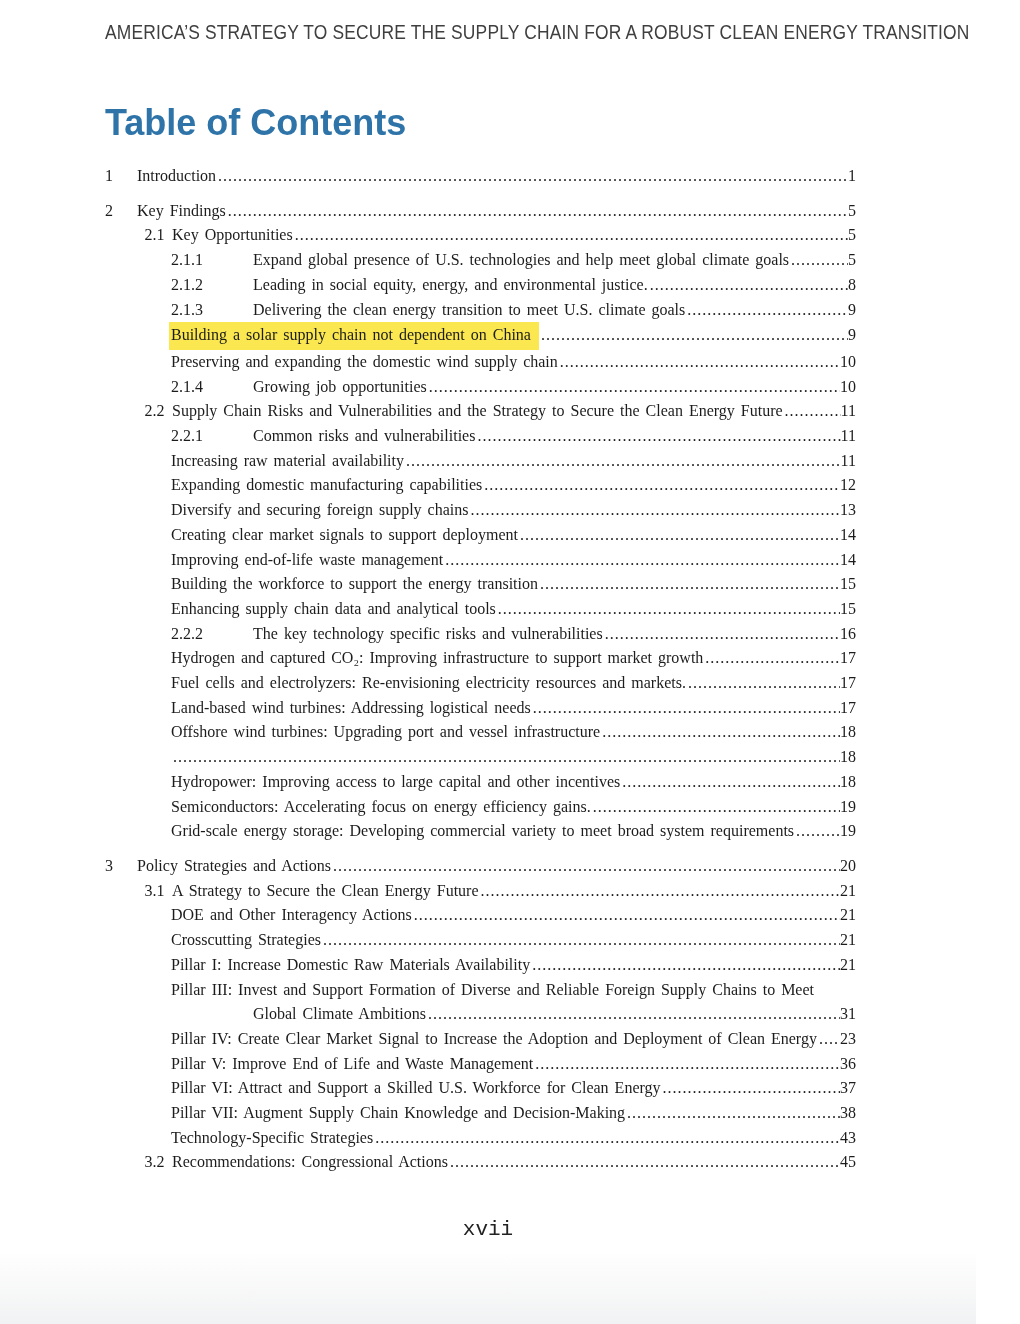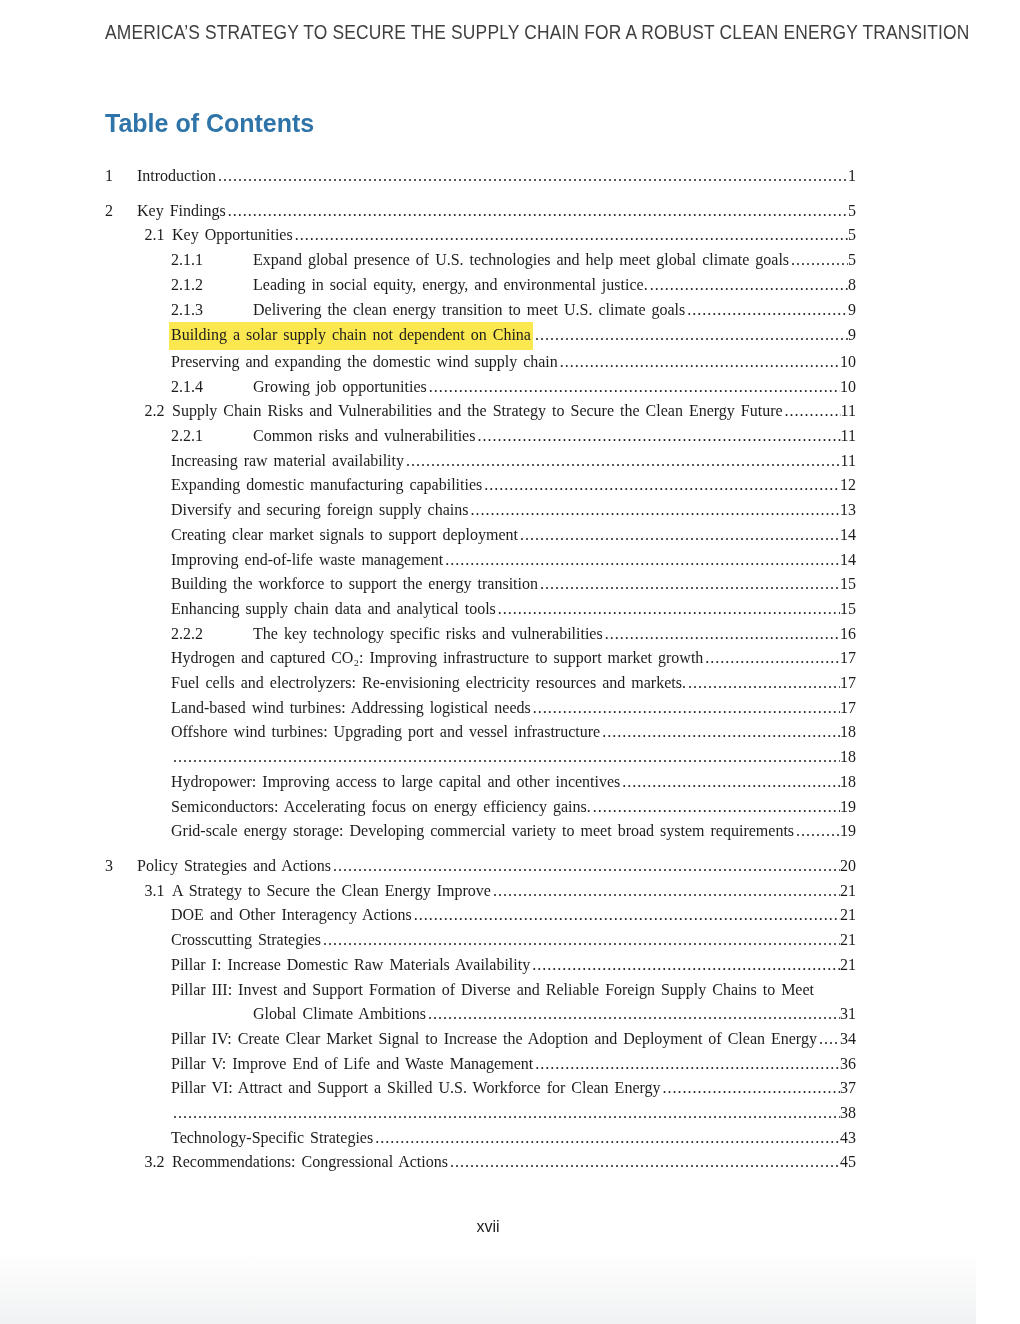--- a/index.html
+++ b/index.html
@@ -26,21 +26,21 @@
   .doc-header .condense {
     display: inline-block;
     transform: scaleX(0.87);
     transform-origin: left center;
     letter-spacing: 0.2px;
   }
   .toc-heading {
     margin-top: 62px;
     font-family: "Liberation Sans", sans-serif;
     font-weight: bold;
-    font-size: 25px;
+    font-size: 36px;
     line-height: 34px;
     color: #2e74a9;
   }
   .toc-list { margin-top: 24px; }
   .toc-row {
     display: flex;
     align-items: baseline;
     line-height: 24.7px;
     font-size: 16px;
     word-spacing: 2px;
@@ -50,43 +50,43 @@
   .toc-row .num { flex: 0 0 auto; display: inline-block; }
   .lvl0 .num { width: 32px; }
   .lvl1 { padding-left: 32px; text-align: center; }
   .lvl1 .num { width: 35px; }
   .lvl2 { padding-left: 66px; }
   .lvl2 .num { width: 82px; }
   .lvl3 { padding-left: 148px; align-items: flex-end; }
   .toc-row .label { flex: 0 0 auto; }
   .toc-row .label.hl {
     background: #fbe850;
-    padding: 1px 2px 2px 2px;
+    padding: 1px 8px 2px 2px;
     margin-left: -2px;
     font-family: Liberation Serif, serif;
   }
   .toc-row .dots {
     flex: 1 1 auto;
     overflow: hidden;
     white-space: nowrap;
     margin-left: 2px;
     letter-spacing: 1px;
     word-spacing: 0;
   }
   .toc-row .dots::after {
     content: "..........................................................................................................................................................................................................................................................................";
   }
   .toc-row .pagenum { flex: 0 0 auto; }
   .footer-pagenum {
     position: absolute;
     left: 0; right: 0;
     top: 1218px;
     text-align: center;
-    font-family: Liberation Sans, sans-serif;
-    font-size: 16px;
+    font-family: Liberation Mono, monospace;
+    font-size: 21px;
     color: #222222;
   }
   .bottom-fade {
     position: absolute;
     left: 0; right: 0; bottom: 0;
     height: 74px;
     background: linear-gradient(rgba(255,255,255,0), #f1f2f3);
     pointer-events: none;
   }
 </style>
@@ -247,21 +247,21 @@
           <span class="pagenum">19</span>
         </div>
         <div class="toc-row lvl0 gap">
           <span class="num">3</span>
           <span class="label">Policy Strategies and Actions</span>
           <span class="dots"></span>
           <span class="pagenum">20</span>
         </div>
         <div class="toc-row lvl1">
           <span class="num">3.1</span>
-          <span class="label">A Strategy to Secure the Clean Energy Improve</span>
+          <span class="label">A Strategy to Secure the Clean Energy Future</span>
           <span class="dots"></span>
           <span class="pagenum">21</span>
         </div>
         <div class="toc-row lvl2">
           <span class="label">DOE and Other Interagency Actions</span>
           <span class="dots"></span>
           <span class="pagenum">21</span>
         </div>
         <div class="toc-row lvl2">
           <span class="label">Crosscutting Strategies</span>
@@ -277,33 +277,34 @@
           <span class="label">Pillar III: Invest and Support Formation of Diverse and Reliable Foreign Supply Chains to Meet</span>
         </div>
         <div class="toc-row lvl3">
           <span class="label">Global Climate Ambitions</span>
           <span class="dots"></span>
           <span class="pagenum">31</span>
         </div>
         <div class="toc-row lvl2">
           <span class="label">Pillar IV: Create Clear Market Signal to Increase the Adoption and Deployment of Clean Energy</span>
           <span class="dots"></span>
-          <span class="pagenum">34</span>
+          <span class="pagenum">23</span>
         </div>
         <div class="toc-row lvl2">
           <span class="label">Pillar V: Improve End of Life and Waste Management</span>
           <span class="dots"></span>
           <span class="pagenum">36</span>
         </div>
         <div class="toc-row lvl2">
           <span class="label">Pillar VI: Attract and Support a Skilled U.S. Workforce for Clean Energy</span>
           <span class="dots"></span>
           <span class="pagenum">37</span>
         </div>
         <div class="toc-row lvl2">
+          <span class="label">Pillar VII: Augment Supply Chain Knowledge and Decision-Making</span>
           <span class="dots"></span>
           <span class="pagenum">38</span>
         </div>
         <div class="toc-row lvl2">
           <span class="label">Technology-Specific Strategies</span>
           <span class="dots"></span>
           <span class="pagenum">43</span>
         </div>
         <div class="toc-row lvl1">
           <span class="num">3.2</span>

